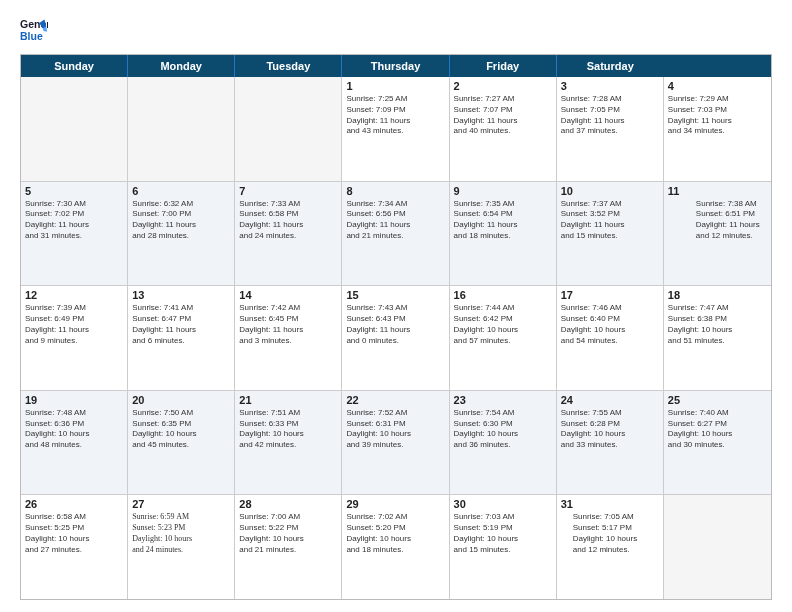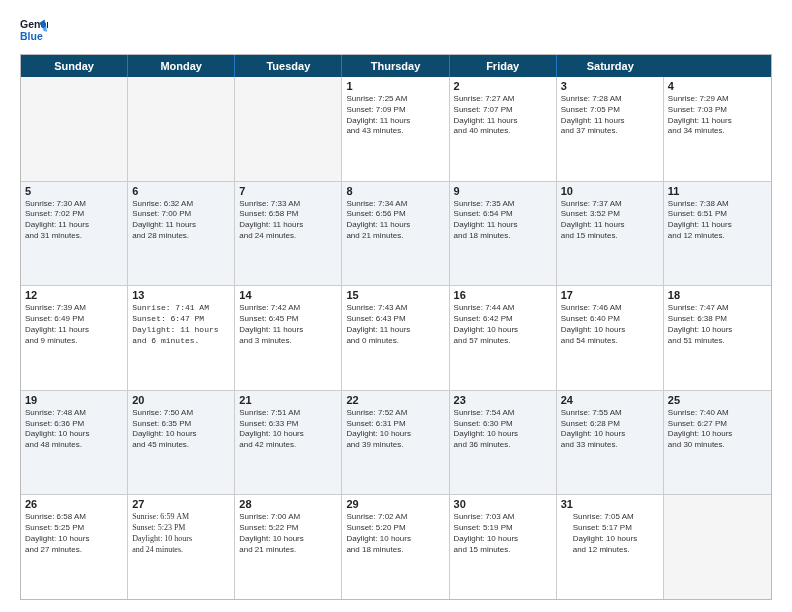--- a/index.html
+++ b/index.html
@@ -203,37 +203,37 @@
           </div>
           <div class="cal-cell row-alt">
             <div class="day-num">10</div>
             <div class="cell-text" style="white-space: pre-line;">Sunrise: 7:37 AM
 Sunset: 3:52 PM
 Daylight: 11 hours
 and 15 minutes.</div>
           </div>
           <div class="cal-cell row-alt">
             <div class="day-num">11</div>
-            <div class="cell-text" style="white-space: pre-line;">Sunrise: 7:38 AM
+            <div class="cell-text" style="white-space: pre-line; margin-left: 28px;">Sunrise: 7:38 AM
 Sunset: 6:51 PM
 Daylight: 11 hours
 and 12 minutes.</div>
           </div>
         </div>
         <div class="cal-row">
           <div class="cal-cell">
             <div class="day-num">12</div>
             <div class="cell-text" style="white-space: pre-line;">Sunrise: 7:39 AM
 Sunset: 6:49 PM
 Daylight: 11 hours
 and 9 minutes.</div>
           </div>
           <div class="cal-cell">
             <div class="day-num">13</div>
-            <div class="cell-text" style="white-space: pre-line; font-family: Liberation Mono, monospace;">Sunrise: 7:41 AM
+            <div class="cell-text" style="white-space: pre-line;">Sunrise: 7:41 AM
 Sunset: 6:47 PM
 Daylight: 11 hours
 and 6 minutes.</div>
           </div>
           <div class="cal-cell">
             <div class="day-num">14</div>
             <div class="cell-text" style="white-space: pre-line;">Sunrise: 7:42 AM
 Sunset: 6:45 PM
 Daylight: 11 hours
 and 3 minutes.</div>

